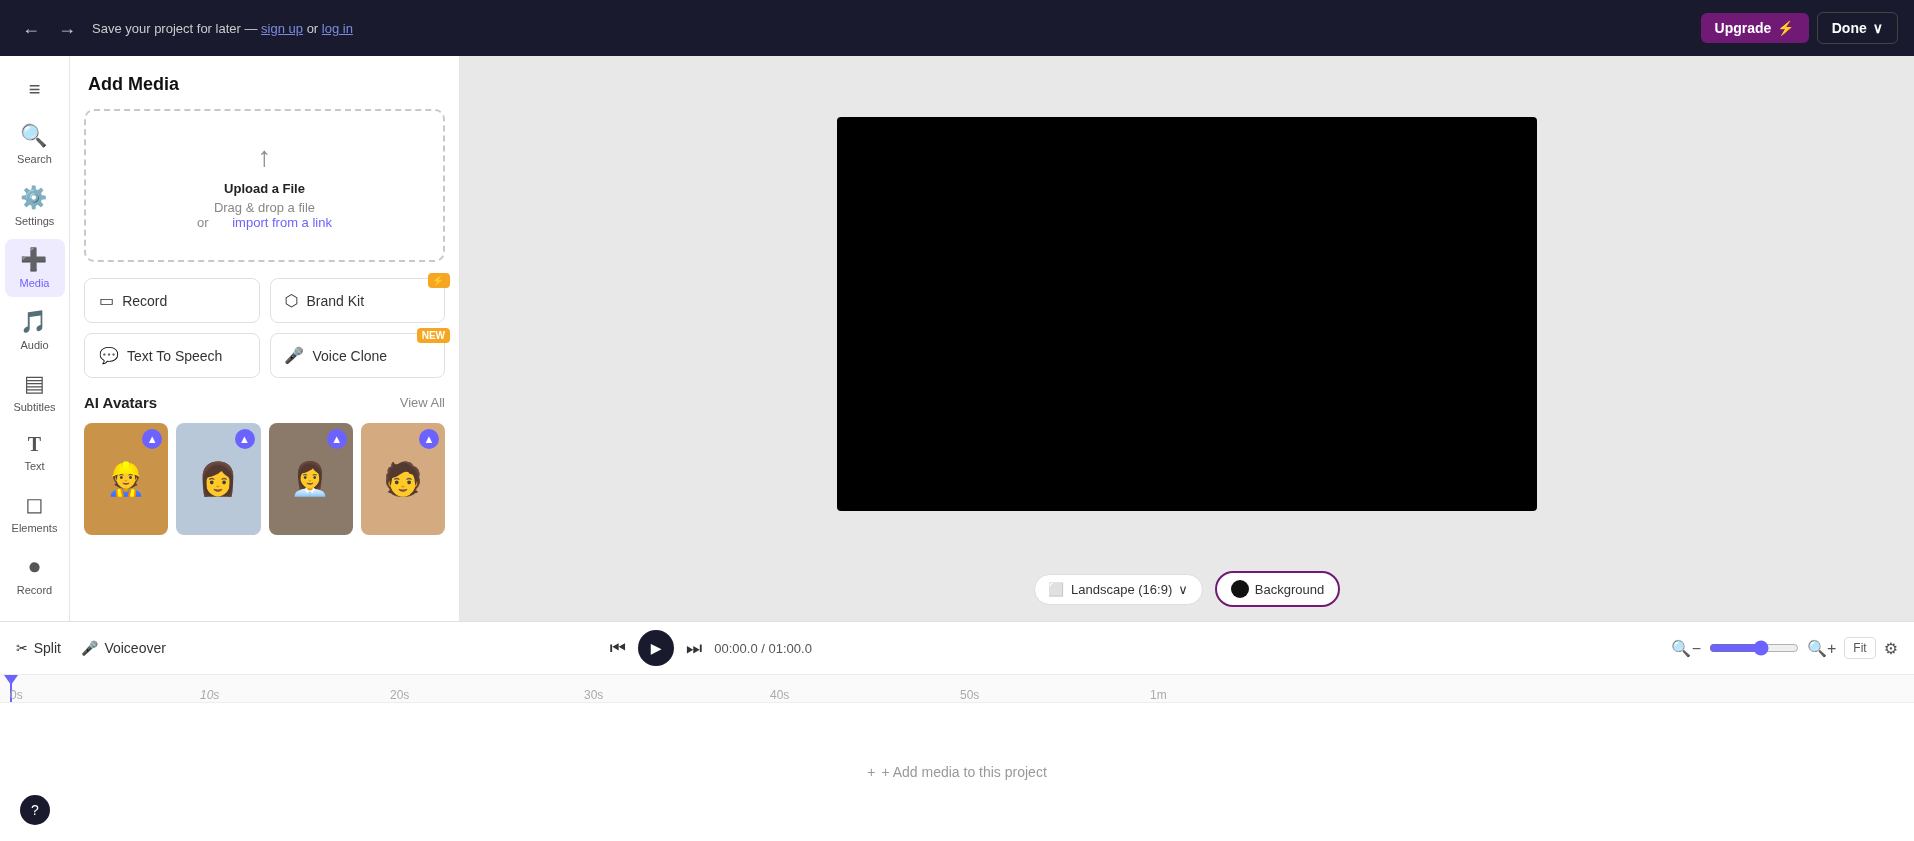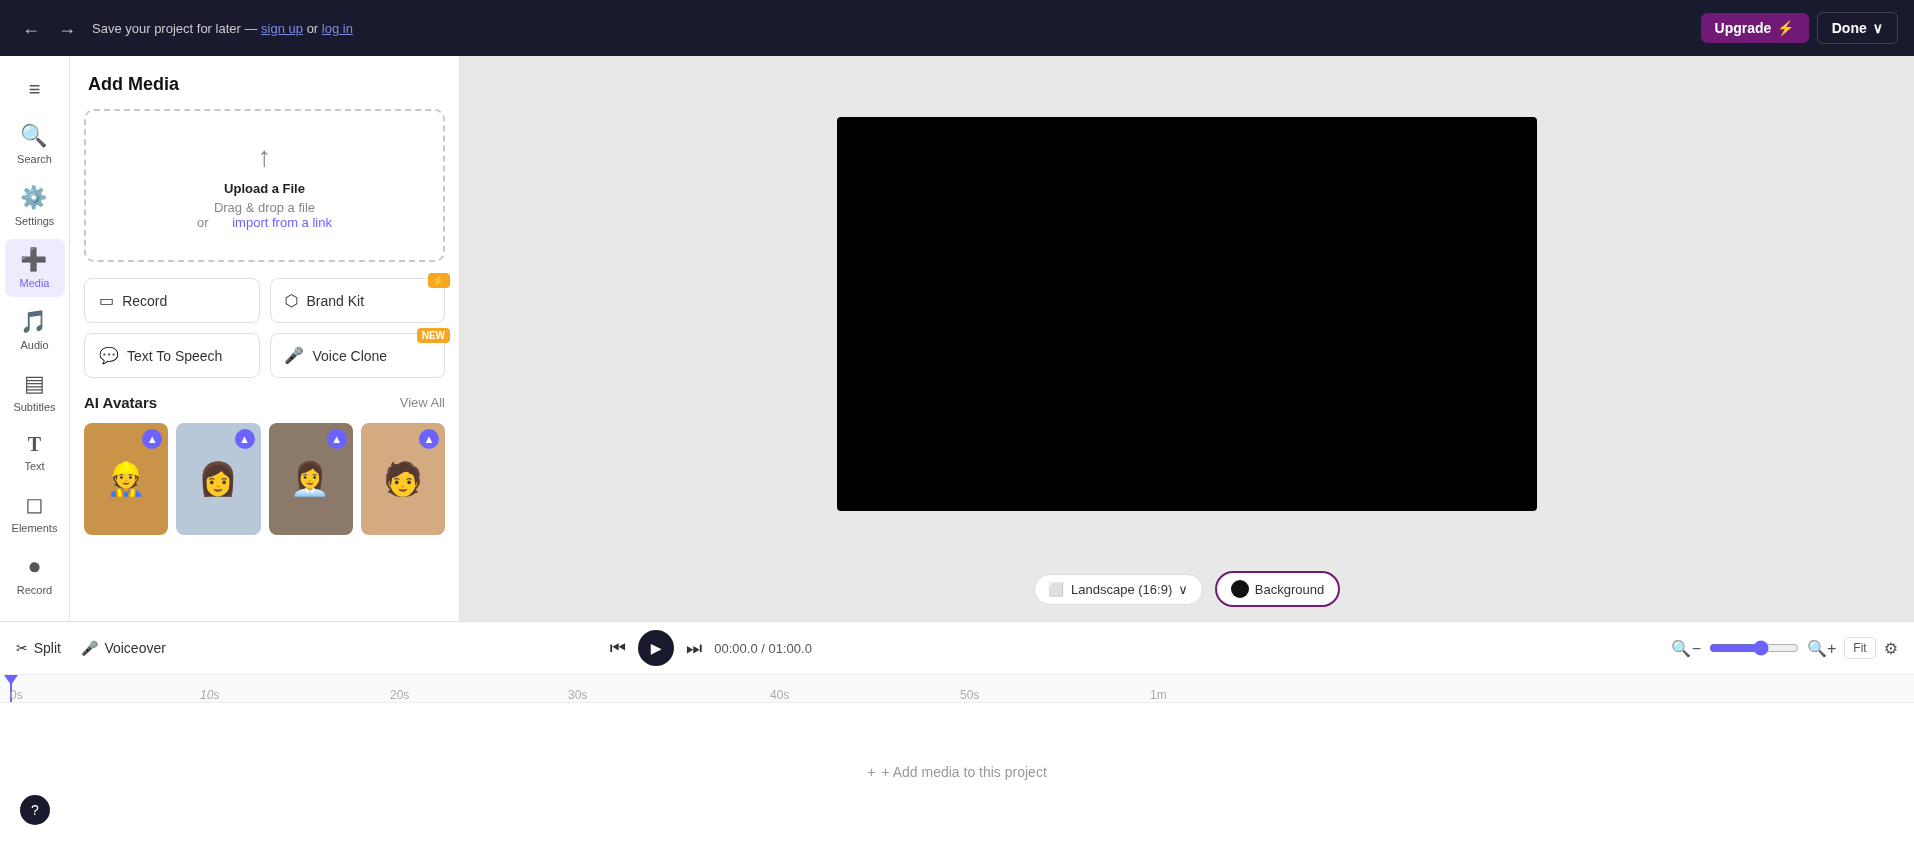--- a/index.html
+++ b/index.html
@@ -627,21 +627,21 @@
     </div>
   </div>
 
   <div class="timeline-ruler">
     <div class="playhead">
       <div class="playhead-arrow"></div>
     </div>
     <span class="ruler-tick" style="left:10px;">0s</span>
     <span class="ruler-tick" style="left:200px;font-style:italic;">10s</span>
     <span class="ruler-tick" style="left:390px;">20s</span>
-    <span class="ruler-tick" style="left:568px;">30s</span>
+    <span class="ruler-tick" style="left:584px;">30s</span>
     <span class="ruler-tick" style="left:770px;">40s</span>
     <span class="ruler-tick" style="left:960px;">50s</span>
     <span class="ruler-tick" style="left:1150px;">1m</span>
   </div>
 
   <div class="timeline-tracks">
     <span class="add-media-hint">
       <span>+</span>
       <span>+ Add media to this project</span>
     </span>

